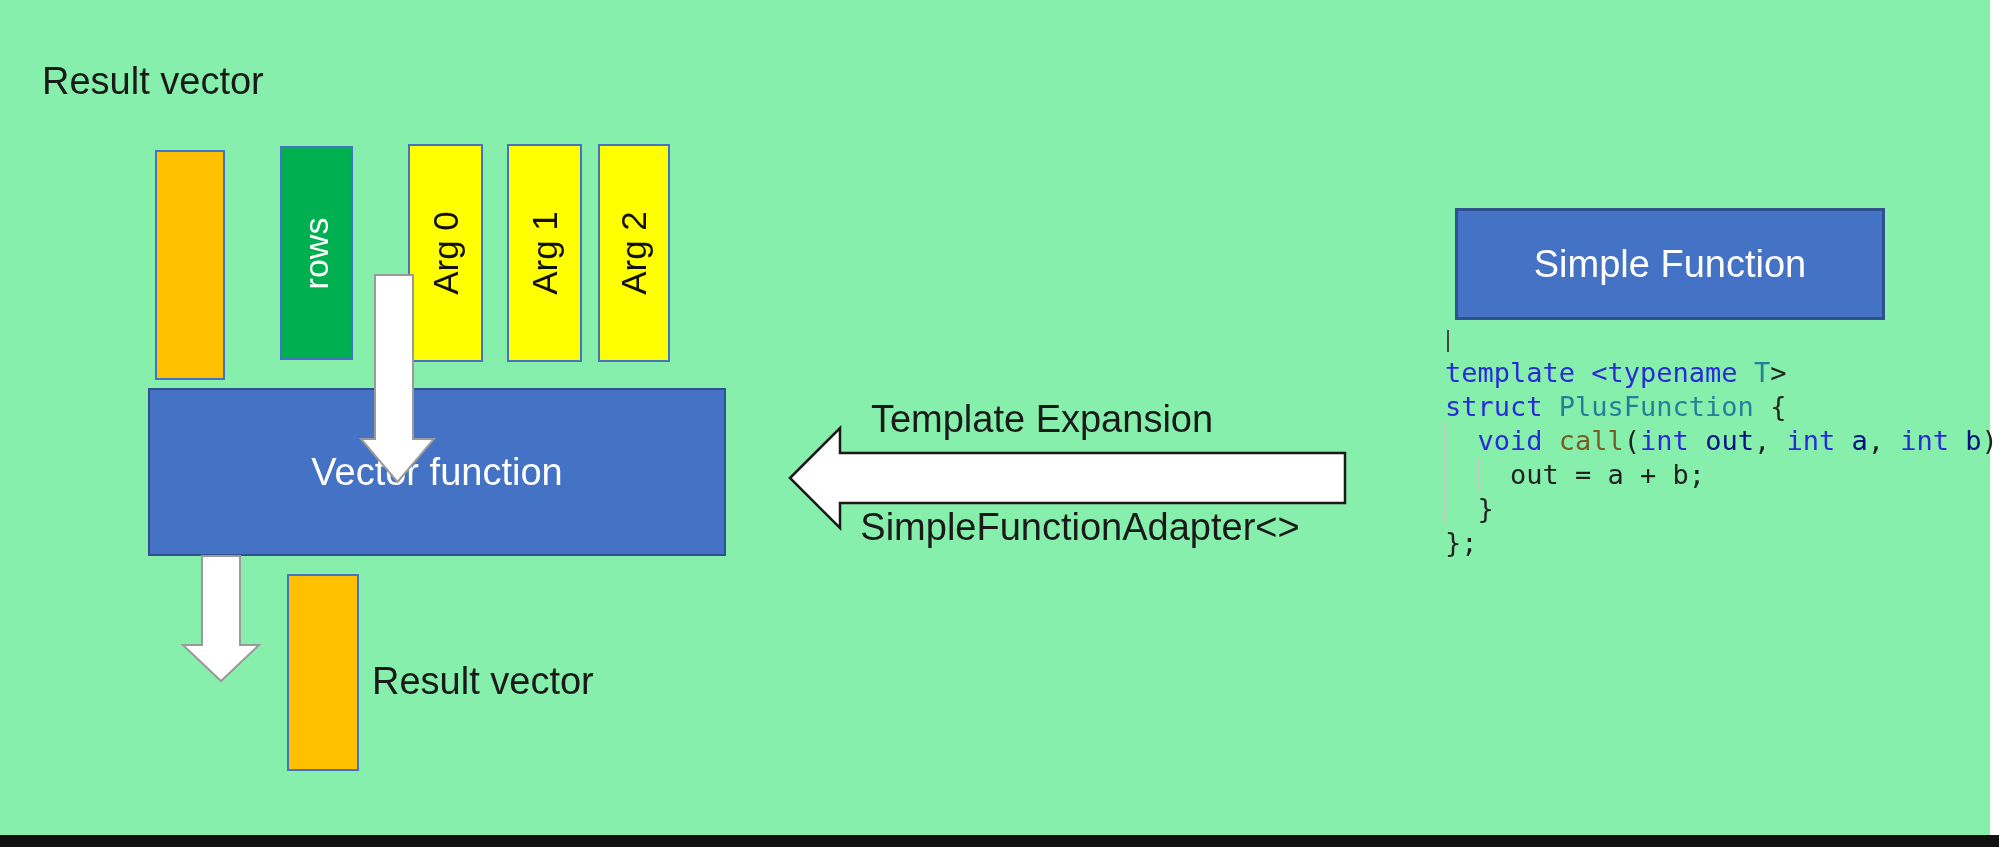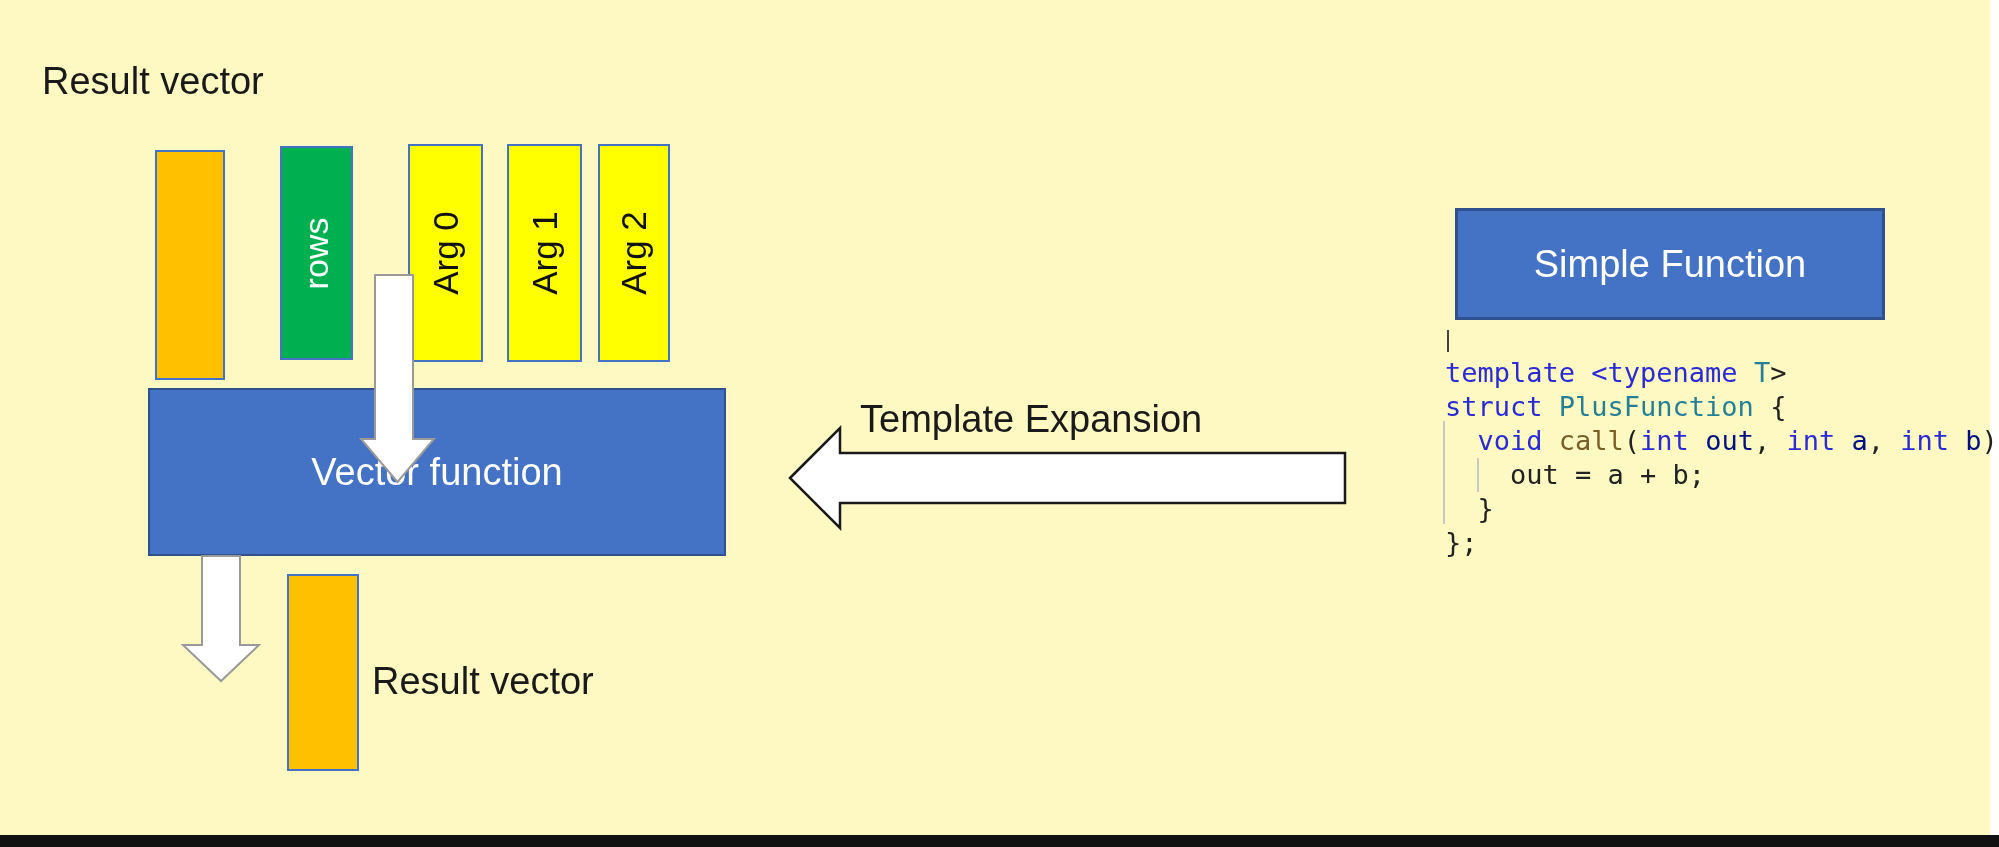--- a/index.html
+++ b/index.html
@@ -1,18 +1,18 @@
 <!DOCTYPE html>
 <html><head>
 <meta charset="utf-8">
 <style>
   * { margin:0; padding:0; box-sizing:border-box; }
   html,body { width:1999px; height:847px; background:#ffffff; overflow:hidden;
               font-family:"Liberation Sans", sans-serif; }
-  .canvas { position:relative; width:1990px; height:847px; background:#fef9c3; }
+  .canvas { position:relative; width:1990px; height:847px; background:#86efac; }
 
   .diagram-label { position:absolute; font-size:38px; color:#1a1a1a; line-height:1.15; white-space:nowrap; }
 
   .bar { position:absolute; border:2px solid #4472C4; display:flex; align-items:center; justify-content:center; }
   .bar-orange { background:#FFC000; }
   .bar-green  { background:#00B050; }
   .bar-yellow { background:#FFFF00; }
   .vlabel { transform:rotate(-90deg); white-space:nowrap; }
   .vlabel-green  { color:#ffffff; font-size:34px; }
   .vlabel-yellow { color:#111111; font-size:35px; }
@@ -26,21 +26,21 @@
   #orange-top   { left:155px; top:150px; width:70px;  height:230px; }
   #green-rows   { left:280px; top:146px; width:73px;  height:214px; }
   #arg0         { left:408px; top:144px; width:75px;  height:218px; }
   #arg1         { left:507px; top:144px; width:75px;  height:218px; }
   #arg2         { left:598px; top:144px; width:72px;  height:218px; }
   #orange-bottom{ left:287px; top:574px; width:72px;  height:197px; }
 
   #label-result-top    { left:42px;  top:60px; }
   #label-args          { left:406px; top:60px; }
   #label-result-bottom { left:372px; top:660px; }
-  #label-template-expansion { left:860px; top:398px; width:364px; }
+  #label-template-expansion { left:860px; top:398px; width:364px; text-align:center; }
   #label-adapter            { left:848px; top:506px; width:464px; text-align:center; }
 
   svg.overlay { position:absolute; left:0; top:0; width:1999px; height:847px; z-index:5; pointer-events:none; }
 
   .code { position:absolute; left:1445px; top:356px; font-family:"DejaVu Sans Mono", monospace;
           font-size:27px; line-height:34px; color:#222222; white-space:pre; z-index:2; }
   .tok-kw    { color:#2B2BD6; }
   .tok-type  { color:#267F99; }
   .tok-fn    { color:#795E26; }
   .tok-param { color:#001080; }
@@ -76,20 +76,21 @@
   </div>
 
   <div class="blue-box" id="vector-function-box">
     <span>Vector function</span>
   </div>
 
   <div class="bar bar-orange" id="orange-bottom"></div>
   <div class="diagram-label" id="label-result-bottom">Result vector</div>
 
   <div class="diagram-label" id="label-template-expansion">Template Expansion</div>
+  <div class="diagram-label" id="label-adapter">SimpleFunctionAdapter&lt;&gt;</div>
 
   <div class="blue-box" id="simple-function-box">
     <span>Simple Function</span>
   </div>
 
   <div class="cursor-bar"></div>
   <div class="indent-guide" id="guide-a"></div>
   <div class="indent-guide" id="guide-b"></div>
   <div class="code"><div class="code-line"><span class="tok-kw">template </span><span class="tok-kw">&lt;typename </span><span class="tok-type">T</span><span class="tok-pl">&gt;</span></div><div class="code-line"><span class="tok-kw">struct </span><span class="tok-type">PlusFunction</span><span class="tok-pl"> {</span></div><div class="code-line"><span class="tok-pl">  </span><span class="tok-kw">void </span><span class="tok-fn">call</span><span class="tok-pl">(</span><span class="tok-kw">int</span><span class="tok-param"> out</span><span class="tok-pl">, </span><span class="tok-kw">int</span><span class="tok-param"> a</span><span class="tok-pl">, </span><span class="tok-kw">int</span><span class="tok-param"> b</span><span class="tok-pl">) {</span></div><div class="code-line"><span class="tok-pl">    out = a + b;</span></div><div class="code-line"><span class="tok-pl">  }</span></div><div class="code-line"><span class="tok-pl">};</span></div></div>
 

